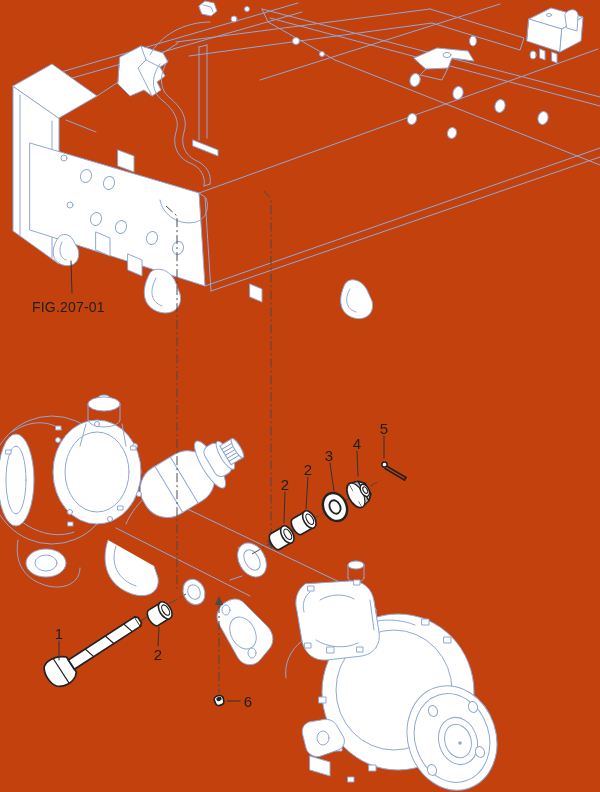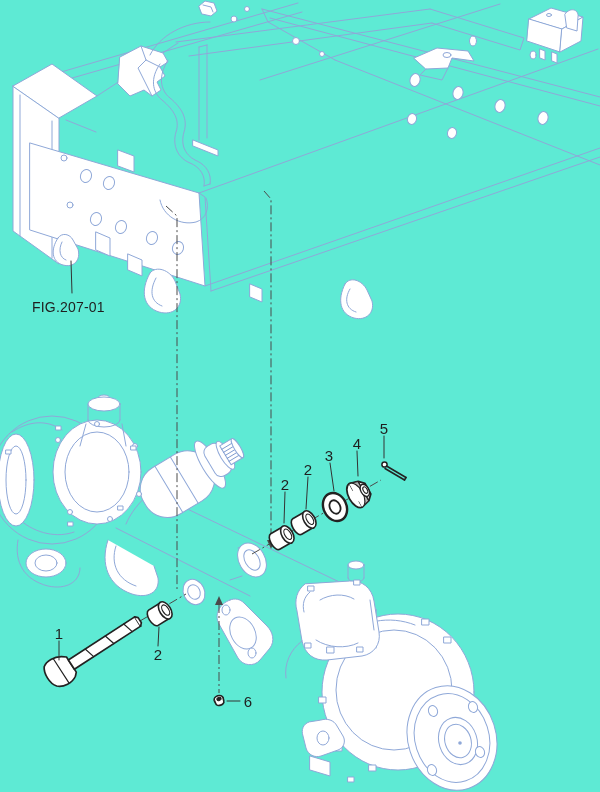--- a/index.html
+++ b/index.html
@@ -1,17 +1,17 @@
 <!DOCTYPE html>
 <html><head>
 <meta charset="utf-8">
 <style>
   html,body{margin:0;padding:0;background:#ffffff;}
   .stage{
-    position:relative;width:600px;height:792px;background:#5eead4;overflow:hidden;
+    position:relative;width:600px;height:792px;background:#c2410c;overflow:hidden;
     font-family:"Liberation Sans", sans-serif;
   }
   .stage svg{position:absolute;left:0;top:0;}
   .lbl{
     position:absolute;color:#1f1f1f;font-family:"Liberation Sans", sans-serif;
     line-height:1;white-space:nowrap;user-select:none;
   }
   .lbl.num{font-size:15px;transform:translate(-50%,-50%);}
   .lbl.fig{font-size:14px;letter-spacing:0.2px;}
 </style>

